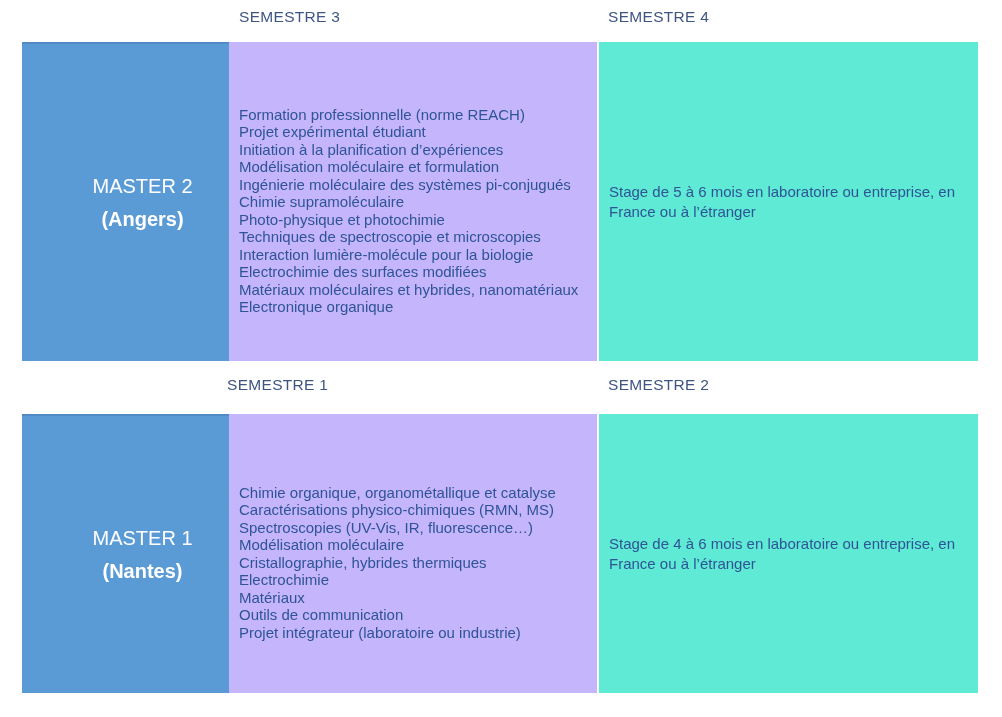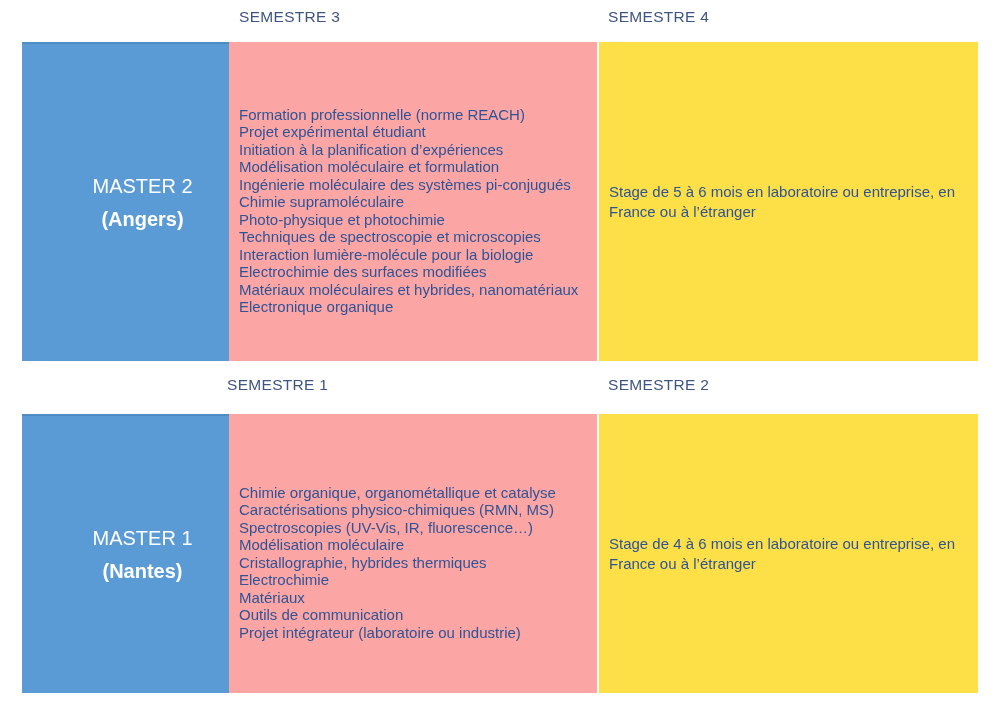--- a/index.html
+++ b/index.html
@@ -33,36 +33,36 @@
     align-items:center;justify-content:center;
     color:#ffffff;
     text-align:center;
   }
   .program-title{font-size:20px;line-height:33px;}
   .program-location{font-size:20px;line-height:33px;font-weight:bold;}
 
   .courses-box{
     position:absolute;
     left:229px;width:368px;top:0;bottom:0;
-    background:#fca5a5;
+    background:#c4b5fd;
     box-sizing:border-box;
     padding:24px 6px 6px 10px;
     display:flex;flex-direction:column;justify-content:center;
   }
   .course-line{
     font-size:15px;
     line-height:17.5px;
     color:#2F5496;
     max-width:352px;
   }
 
   .stage-box{
     position:absolute;
     left:599px;width:379px;top:0;bottom:0;
-    background:#fde047;
+    background:#5eead4;
     box-sizing:border-box;
     padding:6px 10px 6px 10px;
     display:flex;flex-direction:column;justify-content:center;
   }
   .stage-text{
     font-size:15px;
     line-height:20px;
     color:#2F5496;
     max-width:360px;
   }

